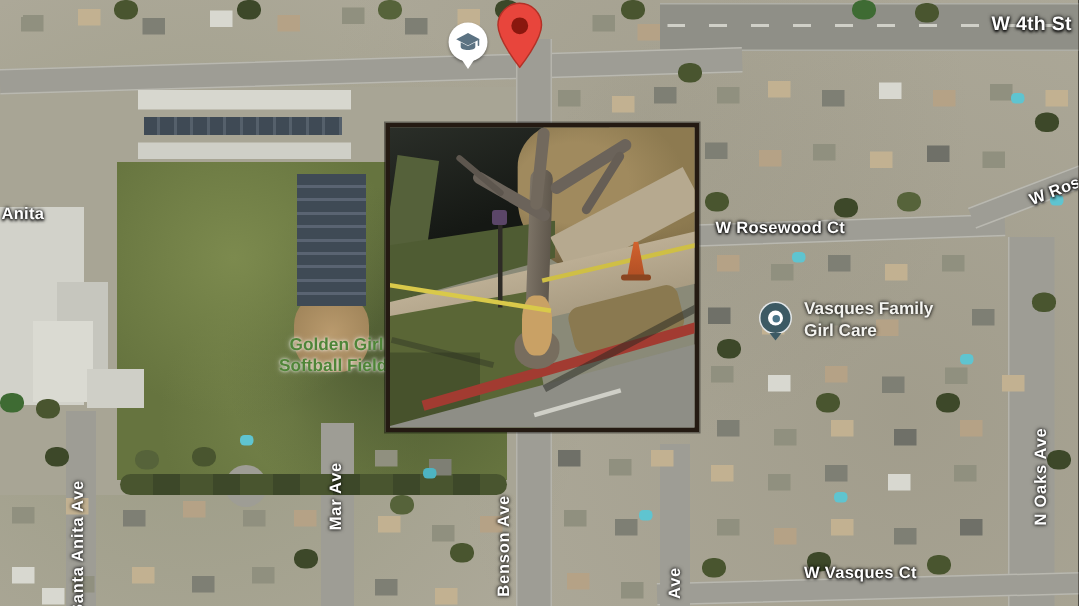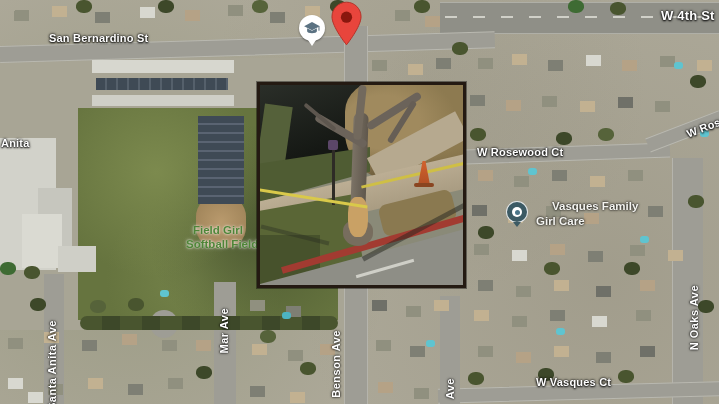--- a/index.html
+++ b/index.html
@@ -99,43 +99,42 @@
   <div class="road" style="left:44px;top:274px;width:20px;height:130px;border:none;z-index:2;"></div>
   <div class="road" style="left:214px;top:282px;width:22px;height:122px;border:none;z-index:2;"></div>
   <div class="road" style="left:440px;top:296px;width:20px;height:108px;border:none;z-index:2;"></div>
   <div class="road" style="left:170px;top:318px;width:58px;height:12px;border:none;z-index:2;"></div>
   <div class="abs" style="left:150px;top:310px;width:28px;height:28px;border-radius:50%;background:#9e9d95;z-index:2;"></div>
 
   <div class="stamp houses"></div>
   <div class="stamp trees"></div>
   <div class="stamp pools" style="z-index:4;"></div>
 
-  <div class="sl" style="left:49px;top:32px;">San Bernardino St</div>
   <div class="sl big" style="left:661px;top:8px;">W 4th St</div>
   <div class="sl" style="left:477px;top:146px;">W Rosewood Ct</div>
   <div class="sl rot" style="left:687px;top:128px;">W Rosewood Ct</div>
   <div class="sl" style="left:536px;top:376px;">W Vasques Ct</div>
   <div class="vl" style="left:330px;top:330px;">Benson Ave</div>
   <div class="vl" style="left:46px;top:320px;">Santa Anita Ave</div>
   <div class="vl" style="left:218px;top:308px;">Mar Ave</div>
   <div class="vl" style="left:444px;top:378px;">Ave</div>
   <div class="vl" style="left:688px;top:285px;">N Oaks Ave</div>
 
   <div class="sl" style="left:1px;top:137px;">Anita</div>
-  <div class="gl" style="left:193px;top:224px;">Field Girl</div>
+  <div class="gl" style="left:193px;top:224px;">Golden Girl</div>
   <div class="gl" style="left:186px;top:238px;">Softball Field</div>
 
   <div>
     <div class="cc-pin">
       <div class="o"></div>
       <div class="i"></div>
       <div class="d"></div>
       <div class="tail"></div>
     </div>
-    <div class="pl" style="left:536px;top:200px;margin-left:16px;">Vasques Family</div>
+    <div class="pl" style="left:536px;top:200px;">Vasques Family</div>
     <div class="pl" style="left:536px;top:215px;">Girl Care</div>
   </div>
 
   <div class="school-pin">
     <div class="c"></div>
     <div class="tail"></div>
     <svg width="18" height="18" viewBox="0 0 24 24">
       <path d="M12 4L1.5 9.5 12 15l10.5-5.5z" fill="#5b7282"></path>
       <path d="M5.5 12.2v4.2c0 1.5 2.9 2.7 6.5 2.7s6.5-1.2 6.5-2.7v-4.2L12 15.6z" fill="#5b7282"></path>
       <rect x="20.6" y="9.6" width="1.4" height="6" rx=".7" fill="#5b7282"></rect>

